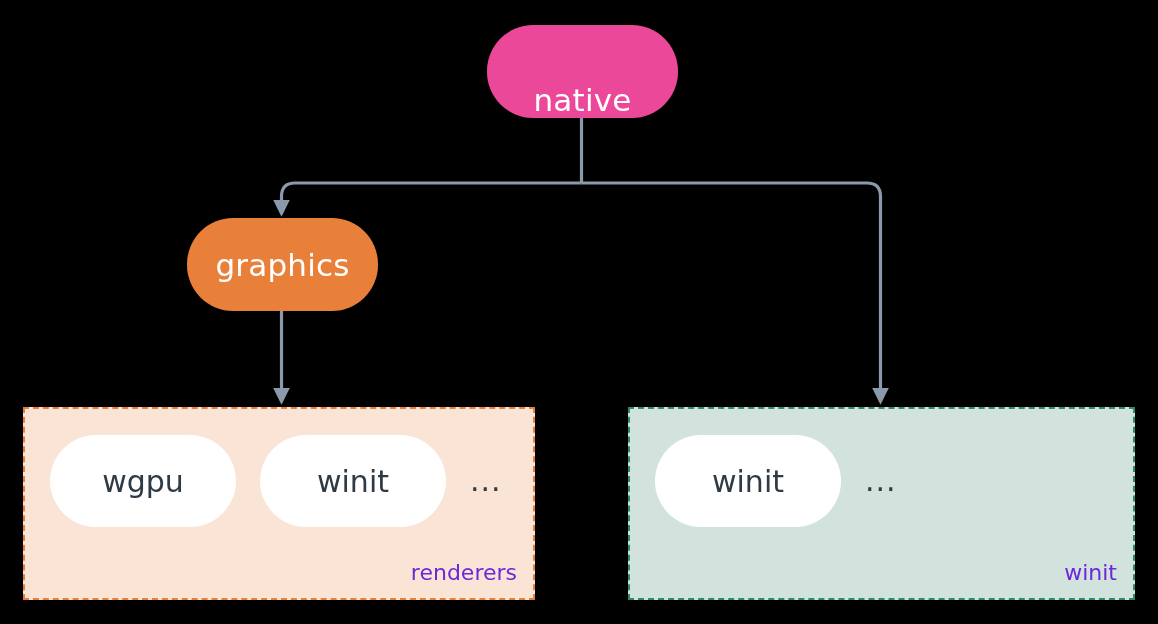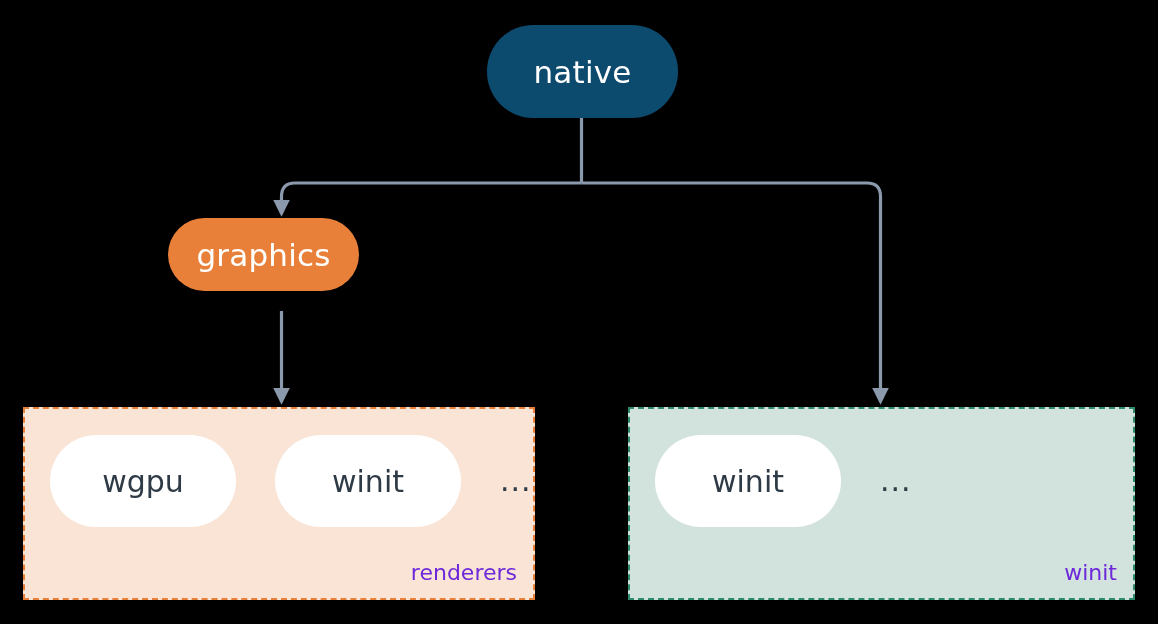--- a/index.html
+++ b/index.html
@@ -38,27 +38,28 @@
     color: #ffffff;
     font-size: 31px;
     letter-spacing: 0.2px;
     z-index: 3;
   }
   #node-native {
     left: 487px;
     top: 25px;
     width: 191px;
     height: 93px;
-    background: #0c4a6e;
+    background: #ec4899;
+    align-items: flex-end;
   }
   #node-graphics {
-    left: 168px;
+    left: 187px;
     top: 218px;
     width: 191px;
-    height: 73px;
+    height: 93px;
     background: #E8803A;
   }
 
   
   .group {
     position: absolute;
     z-index: 2;
     box-sizing: border-box;
   }
   #group-renderers {
@@ -78,21 +79,21 @@
     border: 2px dashed #2D8A6E;
   }
 
   .pill-row {
     position: absolute;
     left: 0;
     top: 26px;
     width: 100%;
     display: flex;
     align-items: center;
-    gap: 39px;
+    gap: 24px;
     padding-left: 25px;
     box-sizing: border-box;
   }
   .pill {
     display: flex;
     align-items: center;
     justify-content: center;
     height: 92px;
     min-width: 186px;
     padding: 0 18px;

